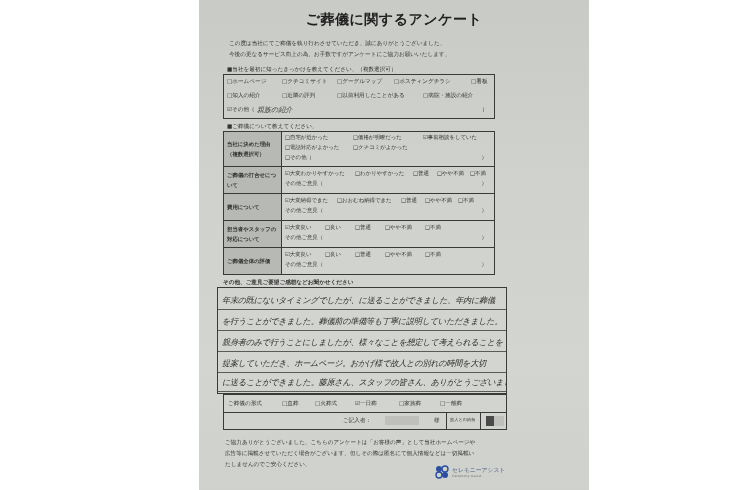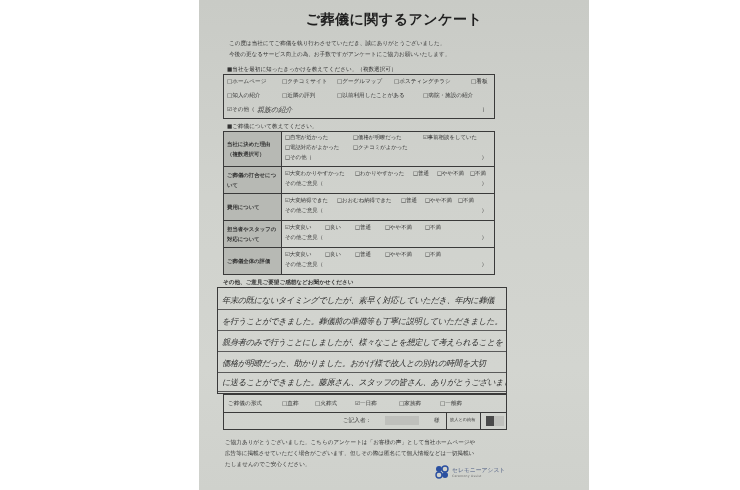--- a/index.html
+++ b/index.html
@@ -194,24 +194,24 @@
               <span style="left:0">その他ご意見（</span>
               <span class="paren-close" style="right:4px">）</span>
             </div>
       </td>
     </tr>
   </tbody>
     </table>
 
   <div class="q-heading" style="left:24px; top:279px; font-weight:bold;">その他、ご意見ご要望ご感想などお聞かせください</div>
   <div class="comment-box">
-    <div class="comment-line" style="top:3px;">年末の既にないタイミングでしたが、素早く対応していただき、年内に葬儀</div>
+    <div class="comment-line" style="top:3px;">年末の既にないタイミングでしたが、に送ることができました、年内に葬儀</div>
     <div class="comment-line" style="top:24px;">を行うことができました。葬儀前の準備等も丁寧に説明していただきました。</div>
     <div class="comment-line" style="top:45px;">親身者のみで行うことにしましたが、様々なことを想定して考えられることを</div>
-    <div class="comment-line" style="top:66px;">価格が明瞭だった、助かりました。おかげ様で故人との別れの時間を大切</div>
+    <div class="comment-line" style="top:66px;">提案していただき、ホームページ。おかげ様で故人との別れの時間を大切</div>
     <div class="comment-line" style="top:85px;">に送ることができました。藤原さん、スタッフの皆さん、ありがとうございました。</div>
   </div>
 
   <div class="bottom-table">
     <div class="bt-row1">
       <span style="position:absolute; left:4px; top:5px;">ご葬儀の形式</span>
       <span style="position:absolute; left:58px; top:5px;">□直葬</span>
       <span style="position:absolute; left:91px; top:5px;">□火葬式</span>
       <span style="position:absolute; left:131px; top:5px;">☑一日葬</span>
       <span style="position:absolute; left:175px; top:5px;">□家族葬</span>

